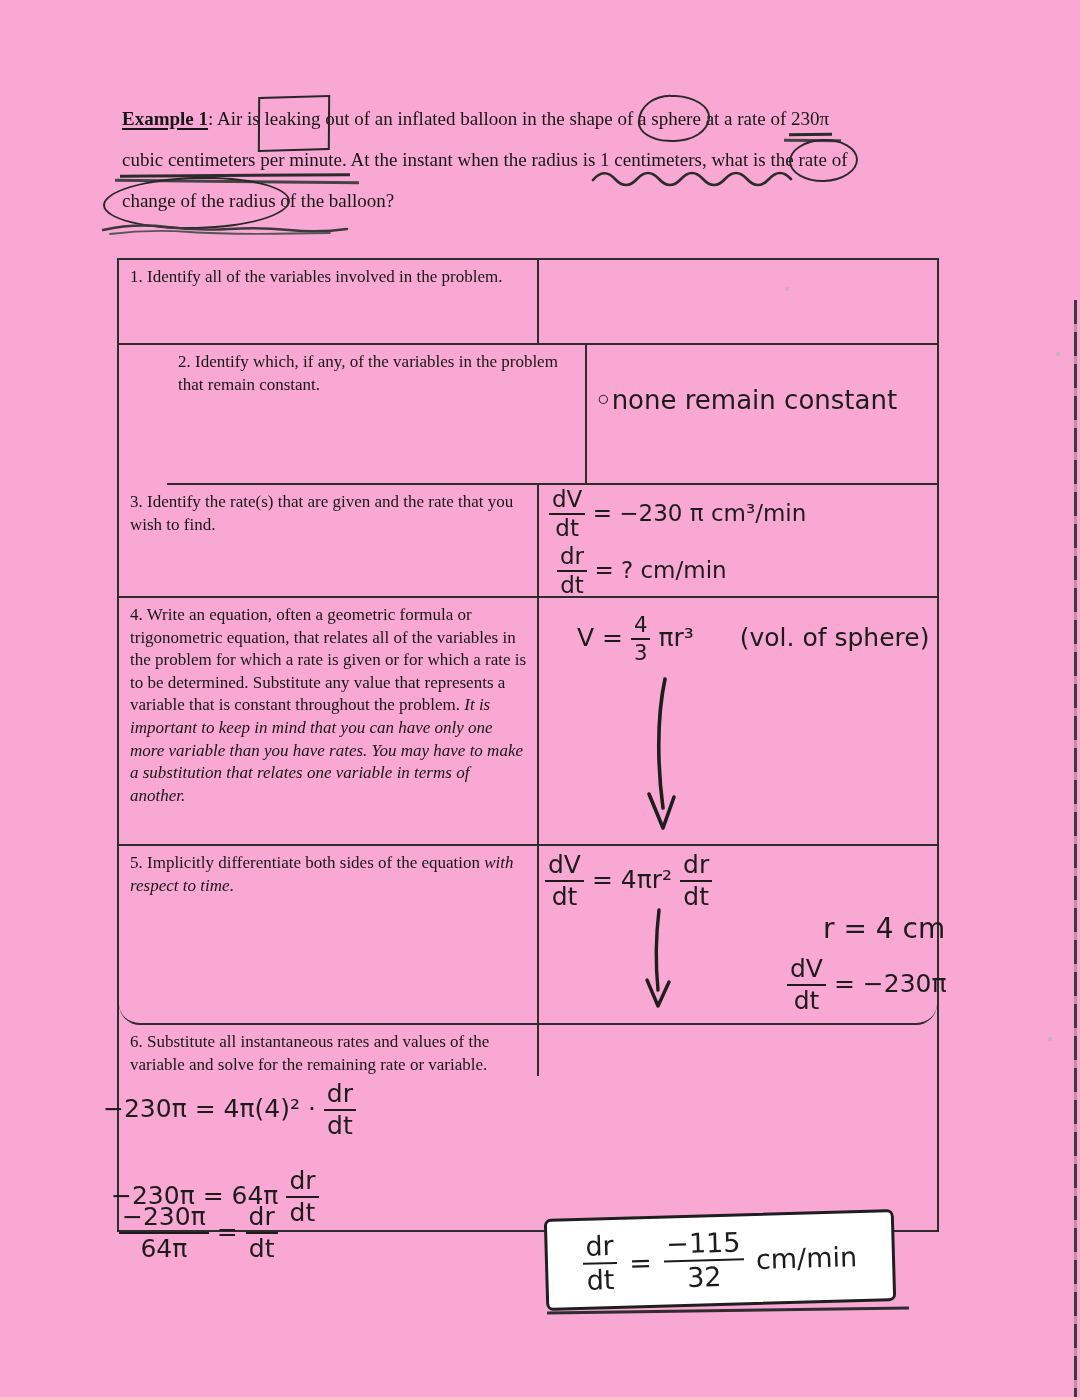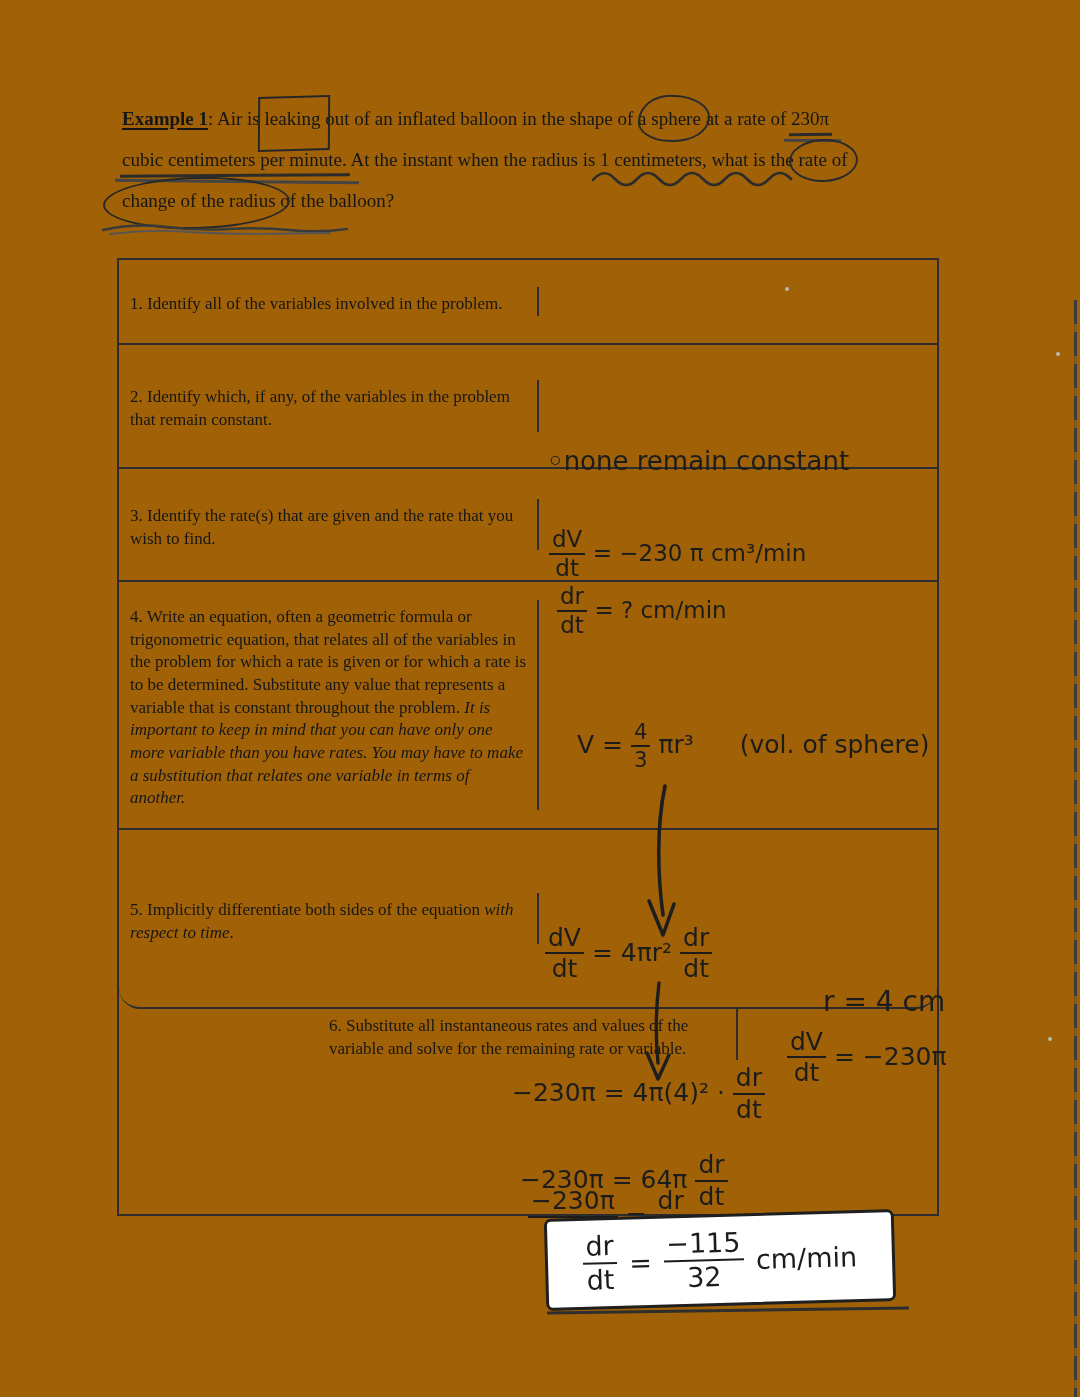--- a/index.html
+++ b/index.html
@@ -1,18 +1,18 @@
 <!DOCTYPE html>
 <html><head>
 <meta charset="utf-8">
 <style>
   * { margin:0; padding:0; box-sizing:border-box; }
   html,body { background:#ffffff; }
   .page {
-    position:relative; width:1080px; height:1397px; background:#a16207;
+    position:relative; width:1080px; height:1397px; background:#f9a8d4;
     overflow:hidden;
   }
   .printed { font-family:"Liberation Serif", serif; color:#161616; }
   .hw { font-family:"DejaVu Sans", sans-serif; color:#1c1c1c; }
   .it { font-style:italic; }
 
   
   .header { position:absolute; left:122px; top:104px; width:880px; }
   .header-line { white-space:nowrap; height:41px; font-size:19px; line-height:30px; }
   .ex-label { font-weight:bold; text-decoration:underline; text-decoration-thickness:2px; text-underline-offset:3px; }
@@ -33,23 +33,23 @@
   .u-scribble { position:relative; display:inline-block; }
   .u-scribble::before { content:""; position:absolute; left:-2px; right:-3px; bottom:-2px; height:3px;
     background:#2b2b2b; transform:rotate(-0.4deg); }
   .u-scribble::after { content:""; position:absolute; left:-7px; right:-12px; bottom:-7px; height:2.5px;
     background:#444; transform:rotate(0.6deg); }
 
   .annot-svg { position:absolute; }
 
   
   .tbl { position:absolute; left:117px; top:258px; width:822px; border:2.4px solid #2d2d2d; }
-  .row { display:flex; border-bottom:2.4px solid #2d2d2d;align-items:center; }
+  .row { display:flex; border-bottom:2.4px solid #2d2d2d; }
   .row:last-child { border-bottom:none; }
-  .r1{height:85px;} .r2{height:124px;} .r3{height:113px;} .r4{height:248px;} .r5{height:179px;border-radius:21px;} .r6{height:205px;flex-direction:column;}
+  .r1{height:85px;} .r2{height:140px;margin-left:48px;} .r3{height:113px;} .r4{height:248px;} .r5{height:179px;border-radius:21px;} .r6{height:205px;flex-direction:column;}
   .cell-p { width:420px; border-right:2.4px solid #2d2d2d; padding:6px 10px 0 11px;
     font-size:17px; line-height:1.33; }
   .cell-a { position:relative; flex:1; }
   .abs { position:absolute; white-space:nowrap; }
 
   
   .frac { display:inline-flex; flex-direction:column; align-items:center; vertical-align:middle; line-height:1.02; }
   .frac .top { border-bottom:2.6px solid #1c1c1c; padding:0 3px 2px; }
   .frac .bot { padding-top:2px; }
   .sm { font-size:0.85em; }

